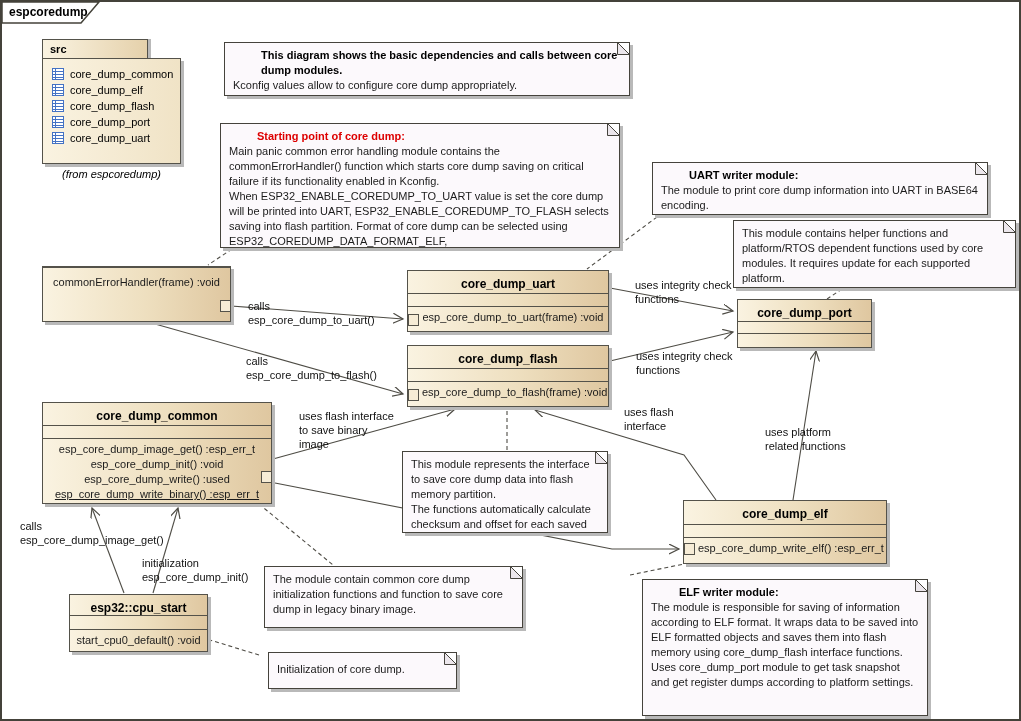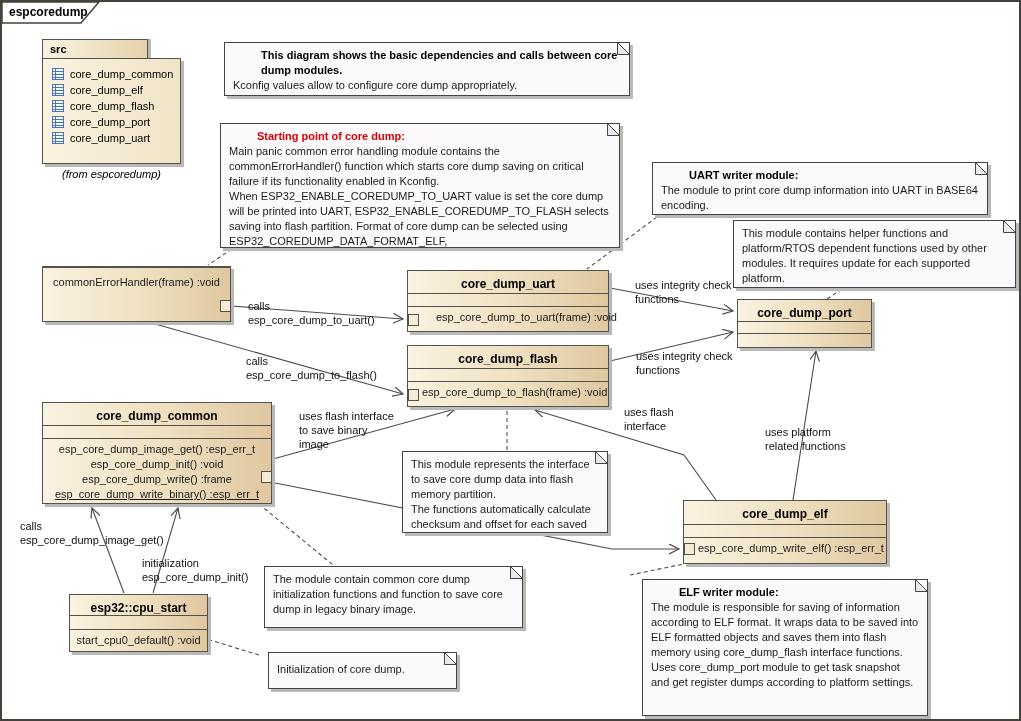--- a/index.html
+++ b/index.html
@@ -145,21 +145,21 @@
 
   <div class="cls" style="left:40px;top:264px;width:189px;height:56px">
     <div class="cls-ops" style="padding-top:7px">
       <div class="op">commonErrorHandler(frame)  :void</div>
     </div>
   </div>
 
   <div class="cls" style="left:405px;top:268px;width:202px;height:62px">
     <div class="cls-h" style="height:16px">core_dump_uart</div>
     <div class="cls-a" style="height:12px"></div>
-    <div class="cls-ops" style="padding-left:28px">
+    <div class="cls-ops" style="padding-left:14px">
       <div class="op">esp_core_dump_to_uart(frame)  :void</div>
     </div>
   </div>
 
   <div class="cls" style="left:405px;top:343px;width:202px;height:62px">
     <div class="cls-h" style="height:16px">core_dump_flash</div>
     <div class="cls-a" style="height:12px"></div>
     <div class="cls-ops" style="padding-left:14px">
       <div class="op">esp_core_dump_to_flash(frame)  :void</div>
     </div>
@@ -170,21 +170,21 @@
     <div class="cls-a" style="height:11px"></div>
     <div class="cls-a" style="flex:1"></div>
   </div>
 
   <div class="cls" style="left:40px;top:400px;width:230px;height:102px">
     <div class="cls-h" style="height:16px">core_dump_common</div>
     <div class="cls-a" style="height:12px"></div>
     <div class="cls-ops">
       <div class="op">esp_core_dump_image_get()  :esp_err_t</div>
       <div class="op">esp_core_dump_init()  :void</div>
-      <div class="op">esp_core_dump_write()  :frame</div>
+      <div class="op">esp_core_dump_write()  :used</div>
       <div class="op u">esp_core_dump_write_binary()  :esp_err_t</div>
     </div>
   </div>
 
   <div class="cls" style="left:681px;top:498px;width:204px;height:64px">
     <div class="cls-h" style="height:17px">core_dump_elf</div>
     <div class="cls-a" style="height:12px"></div>
     <div class="cls-ops" style="padding-left:14px">
       <div class="op">esp_core_dump_write_elf()  :esp_err_t</div>
     </div>
@@ -230,21 +230,21 @@
       </svg>
     <div class="note-title">UART writer module:</div>
     <div class="note-body">The module to print core dump information into UART in BASE64 encoding.</div>
   </div>
 
   <div class="note" style="left:731px;top:218px;width:283px;height:68px">
     <svg class="fold" width="13" height="13">
         <path d="M0,0 L13,0 L13,13 Z" fill="#ffffff" stroke="#ffffff"></path>
         <path d="M0.5,0.5 L12.5,12.5 L0.5,12.5 Z" fill="#ece7ec" stroke="#45433c"></path>
       </svg>
-    <div class="note-body">This module contains helper functions and platform/RTOS dependent functions used by other modules. It requires update for each supported platform.</div>
+    <div class="note-body">This module contains helper functions and platform/RTOS dependent functions used by core modules. It requires update for each supported platform.</div>
   </div>
 
   <div class="note" style="left:400px;top:449px;width:206px;height:82px">
     <svg class="fold" width="13" height="13">
         <path d="M0,0 L13,0 L13,13 Z" fill="#ffffff" stroke="#ffffff"></path>
         <path d="M0.5,0.5 L12.5,12.5 L0.5,12.5 Z" fill="#ece7ec" stroke="#45433c"></path>
       </svg>
     <div class="note-body">This module represents the interface to save core dump data into flash memory partition.
 The functions automatically calculate checksum and offset for each saved memory block.</div>
   </div>

